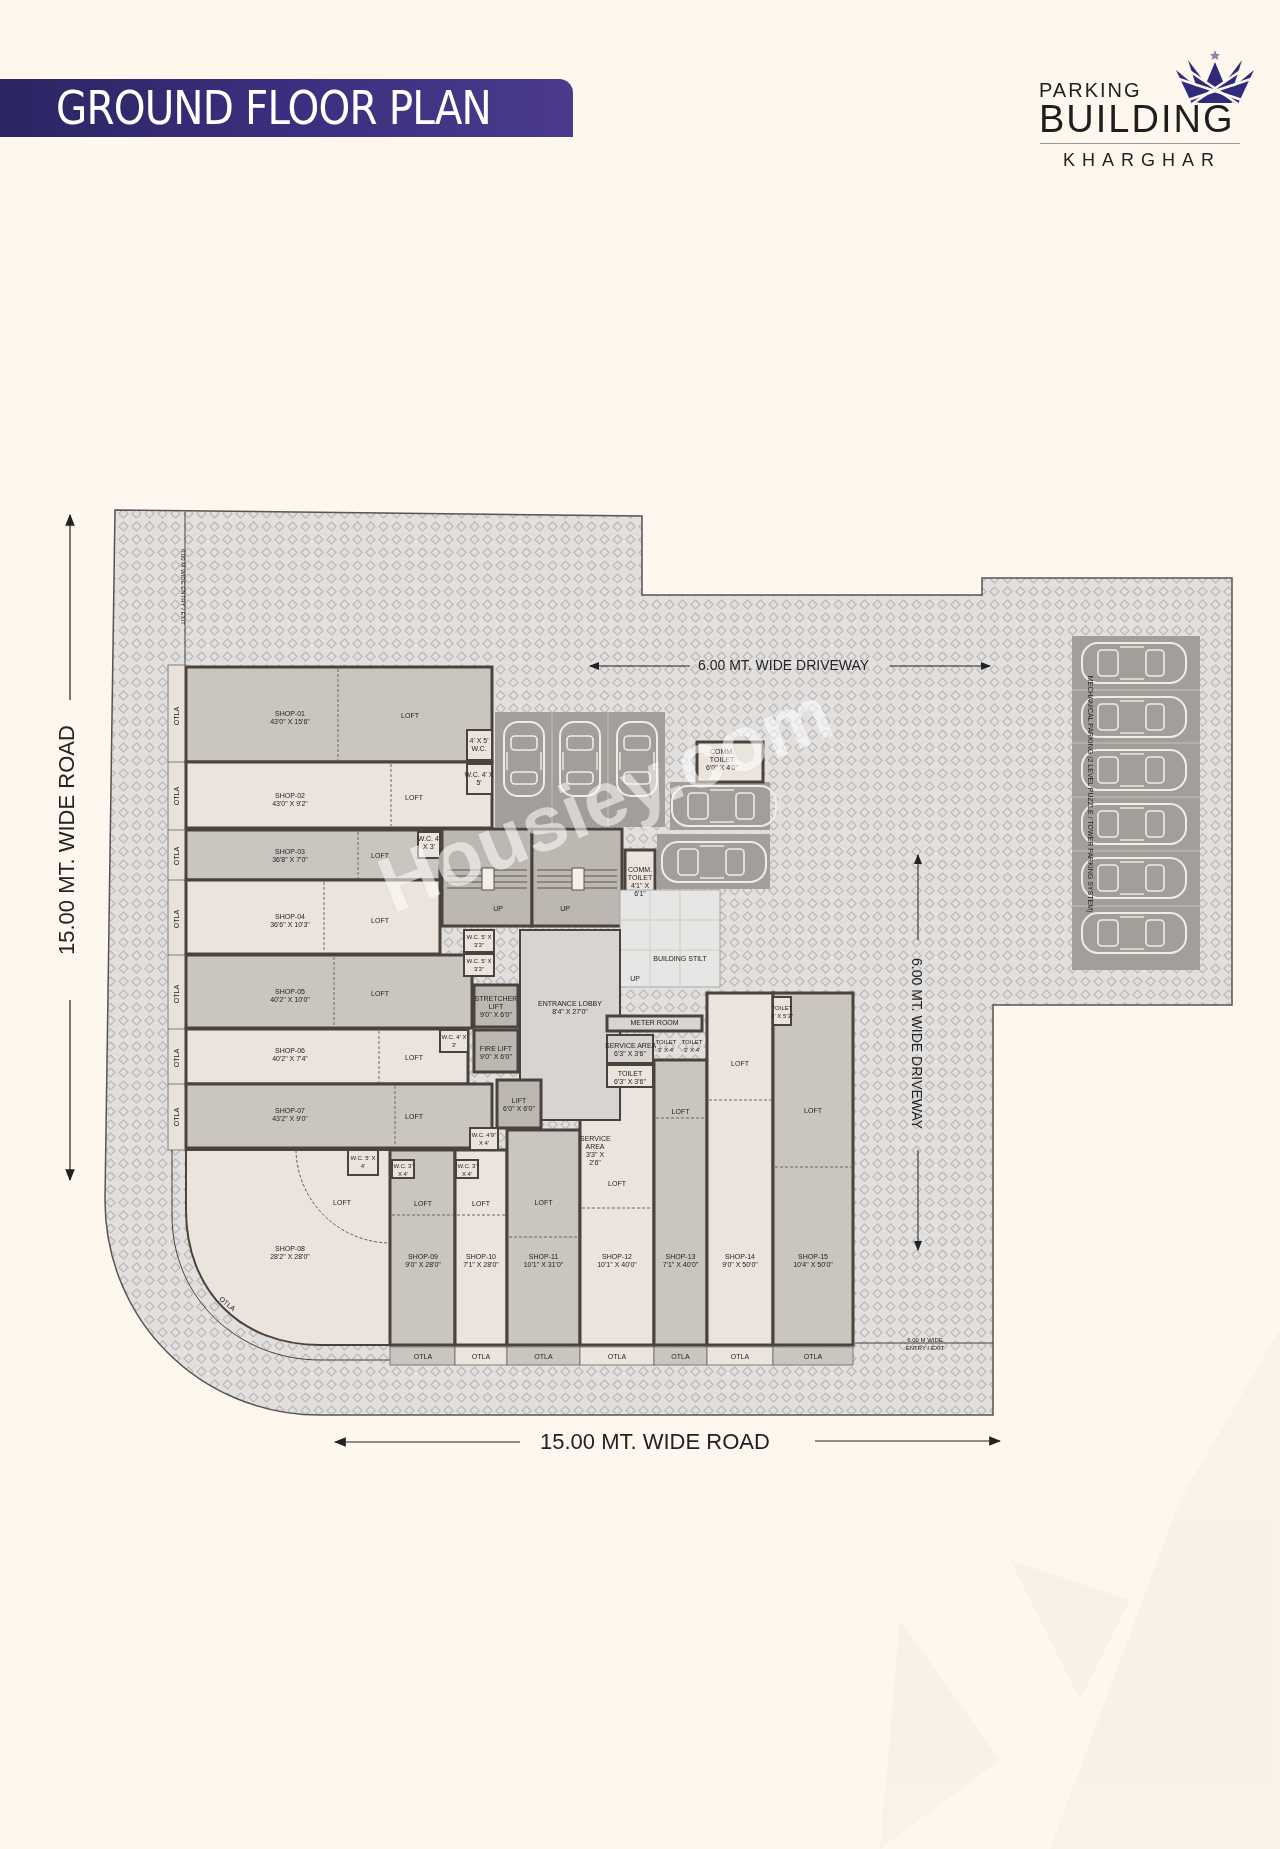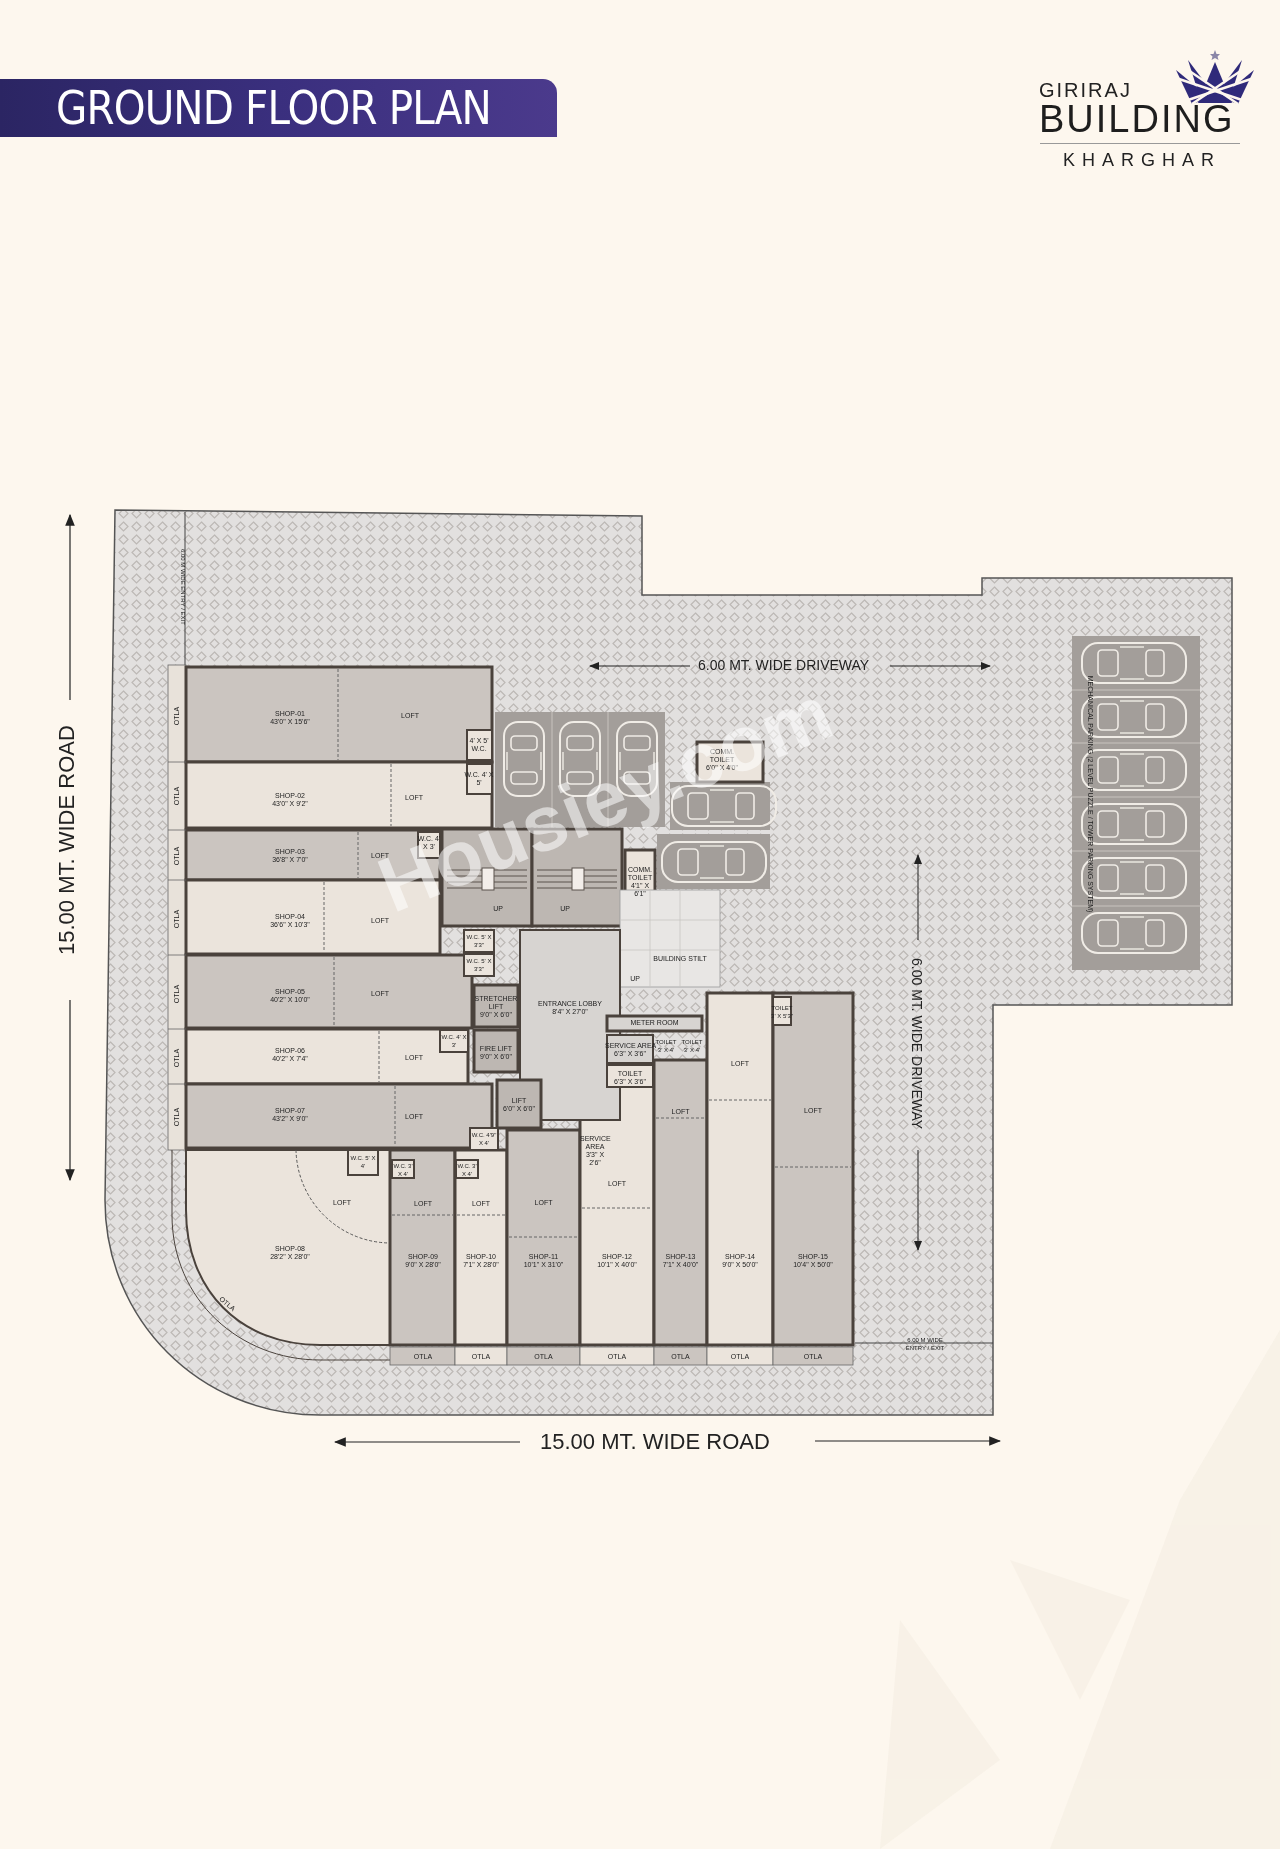--- a/index.html
+++ b/index.html
@@ -1,21 +1,21 @@
 <!DOCTYPE html>
 <html><head>
 <meta charset="utf-8">
 <style>
   html,body{margin:0;padding:0;}
   body{width:1280px;height:1849px;position:relative;overflow:hidden;
        background:#fdf7ee;font-family:"Liberation Sans",sans-serif;color:#222;}
   .bgdeco{position:absolute;left:0;top:0;width:1280px;height:1849px;}
   .banner{position:absolute;left:0;top:79px;width:557px;height:58px;
           background:linear-gradient(90deg,#2b2563 0%,#3a2f7e 50%,#4b3a8c 100%);
-          border-radius:0 14px 0 0;}
+          border-radius:0 14px 0 0;padding-left:16px;}
   .banner-text{position:absolute;left:56px;top:2px;font-family:"DejaVu Sans",sans-serif;
           font-size:47px;font-weight:normal;color:#fff;letter-spacing:-1px;line-height:54px;
           transform:scaleX(0.86);transform-origin:left center;white-space:nowrap;}
   .logo{position:absolute;left:1030px;top:40px;width:220px;height:140px;}
   .logo-giriraj{position:absolute;left:9px;top:39px;font-size:20px;letter-spacing:2px;color:#222;}
   .logo-sapphire{position:absolute;left:9px;top:58px;font-size:38px;letter-spacing:2px;color:#1e1e1e;}
   .logo-rule{position:absolute;left:10px;top:103px;width:200px;height:1px;background:#999;}
   .logo-kharghar{position:absolute;left:33px;top:110px;font-size:18px;letter-spacing:7px;color:#222;text-align:right;}
   .crown{position:absolute;left:140px;top:8px;}
   .plan{position:absolute;left:0;top:0;width:1280px;height:1849px;}
@@ -58,21 +58,21 @@
       <polygon points="18,12 45,48 30,50"></polygon>
       <polygon points="72,12 45,48 60,50"></polygon>
     </g>
     <g stroke="#fdf7ee" stroke-width="2.4" fill="none">
       <line x1="6" y1="30" x2="84" y2="56"></line>
       <line x1="84" y1="30" x2="6" y2="56"></line>
       <line x1="18" y1="22" x2="68" y2="56"></line>
       <line x1="72" y1="22" x2="22" y2="56"></line>
     </g>
   </svg>
-  <div class="logo-giriraj">GIRIRAJ</div>
+  <div class="logo-giriraj">PARKING</div>
   <div class="logo-sapphire">BUILDING</div>
   <div class="logo-rule"></div>
   <div class="logo-kharghar">KHARGHAR</div>
 </div>
 
 <svg class="plan" viewBox="0 0 1280 1849">
   <defs>
     <pattern id="pave" width="13" height="13" patternUnits="userSpaceOnUse">
       <rect width="13" height="13" fill="#e2e0df"></rect>
       <path d="M6.5 2 L11 6.5 L6.5 11 L2 6.5 Z" fill="none" stroke="#bcb8b5" stroke-width="1.2"></path>

